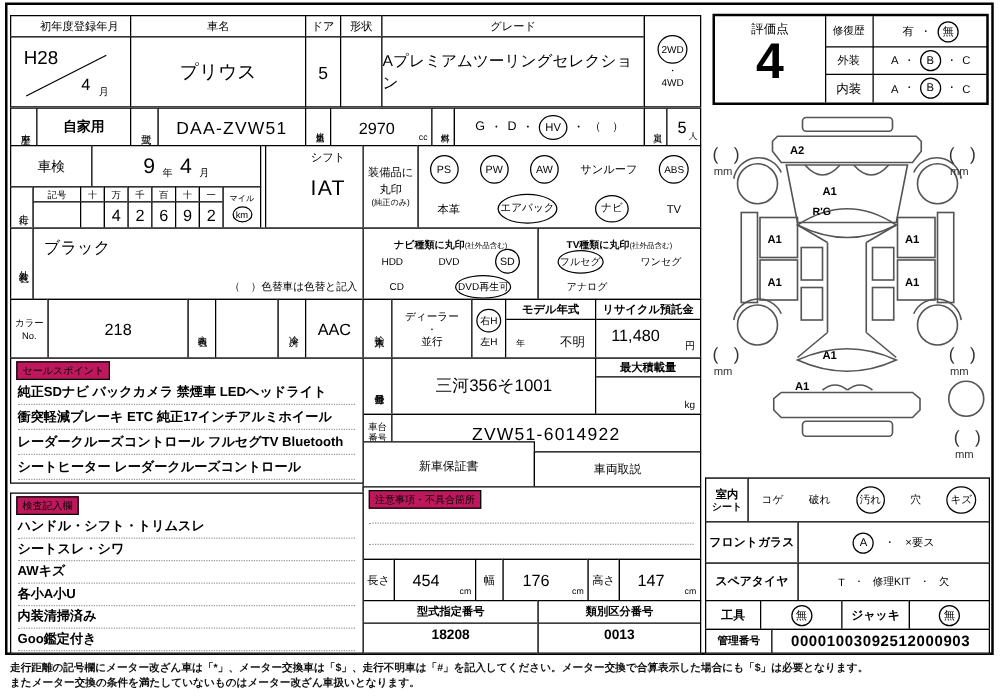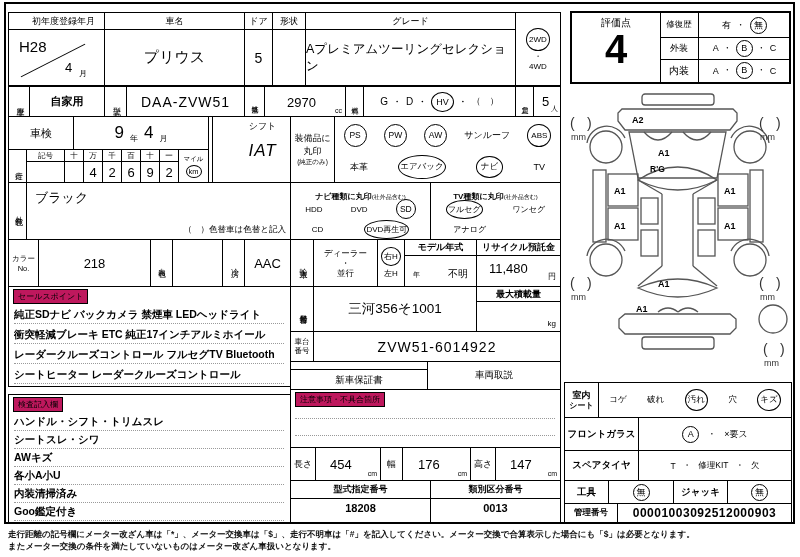--- a/index.html
+++ b/index.html
@@ -76,21 +76,21 @@
 
   <div class="c cx f11" style="left:8px;top:116px;width:66px;height:34px;">車検</div>
   <div class="c cx" style="left:73px;top:116px;width:136px;height:34px;gap:6px;">
     <span style="font-size:17px;">9</span>
     <span class="f8" style="margin-top:10px;">年</span>
     <span style="font-size:17px;">4</span>
     <span class="f8" style="margin-top:10px;">月</span>
   </div>
   <div class="c" style="left:212px;top:116px;width:101px;height:67px;">
     <div class="nb f9" style="position:absolute;top:3px;width:100%;text-align:center;">シフト</div>
-    <div class="nb" style="position:absolute;top:24px;width:100%;text-align:center;font-size:17px;letter-spacing:1px;font-style:italic;">IAT</div>
+    <div class="nb" style="position:absolute;top:24px;width:100%;text-align:center;font-size:17px;letter-spacing:1px;">IAT</div>
   </div>
 
   <div class="c cx f8 vert" style="left:8px;top:149px;width:19px;height:34px;">走行</div>
   <div class="c cx" style="left:26px;top:149px;width:39px;height:13px;font-size:7.5px;">記号</div>
   <div class="c" style="left:26px;top:161px;width:39px;height:22px;"></div>
   <div class="c cx" style="left:64px;top:149px;width:20px;height:13px;font-size:7.5px;">十</div>
   <div class="c cx" style="left:83px;top:149px;width:20px;height:13px;font-size:7.5px;">万</div>
   <div class="c cx" style="left:102px;top:149px;width:20px;height:13px;font-size:7.5px;">千</div>
   <div class="c cx" style="left:121px;top:149px;width:20px;height:13px;font-size:7.5px;">百</div>
   <div class="c cx" style="left:140px;top:149px;width:20px;height:13px;font-size:7.5px;">十</div>
@@ -197,21 +197,21 @@
     <div class="nb b" style="position:absolute;top:0;width:100%;height:14px;line-height:14px;text-align:center;font-size:9px;border-bottom:1px solid #000;">最大積載量</div>
     <span class="nb f8" style="position:absolute;right:4px;bottom:3px;">kg</span>
   </div>
 
   <div class="c col" style="left:290px;top:331px;width:24px;height:31px;line-height:1.1;">
     <span style="font-size:7.5px;">車台</span>
     <span style="font-size:7.5px;">番号</span>
   </div>
   <div class="c cx f14" style="left:313px;top:331px;width:248px;height:31px;letter-spacing:1px;">ZVW51-6014922</div>
 
-  <div class="c cx" style="left:290px;top:369px;width:138px;height:23px;font-size:9.5px;">新車保証書</div>
+  <div class="c cx" style="left:290px;top:353px;width:138px;height:40px;font-size:9.5px;">新車保証書</div>
   <div class="c cx" style="left:427px;top:361px;width:134px;height:29px;font-size:9.5px;">車両取説</div>
 
   <div class="c" style="left:290px;top:389px;width:271px;height:59px;">
     <span class="tab" style="position:absolute;left:4px;top:2px;">注意事項・不具合箇所</span>
     <div class="nb dotl" style="position:absolute;left:4px;top:27px;width:260px;height:1px;"></div>
     <div class="nb dotl" style="position:absolute;left:4px;top:44px;width:260px;height:1px;"></div>
   </div>
 
   <div class="c cx f9" style="left:290px;top:447px;width:26px;height:34px;">長さ</div>
   <div class="c" style="left:315px;top:447px;width:66px;height:34px;">

